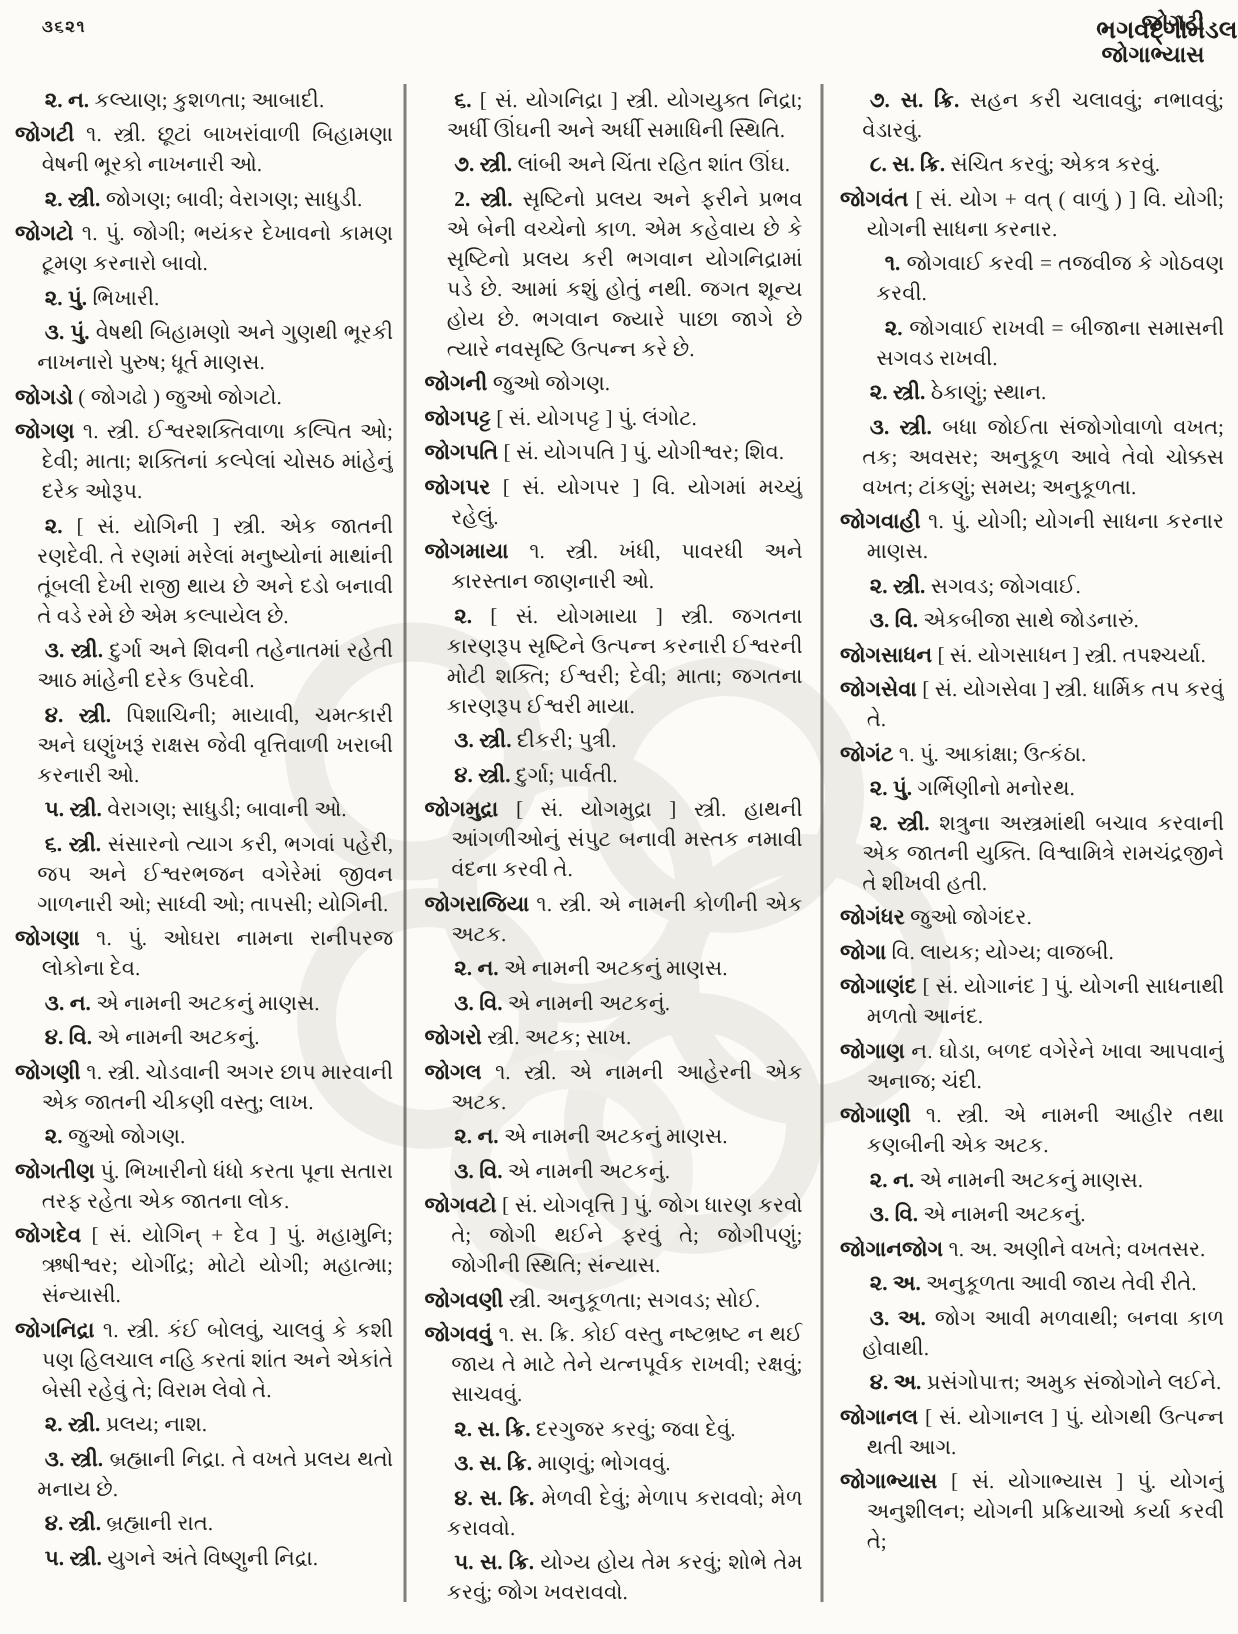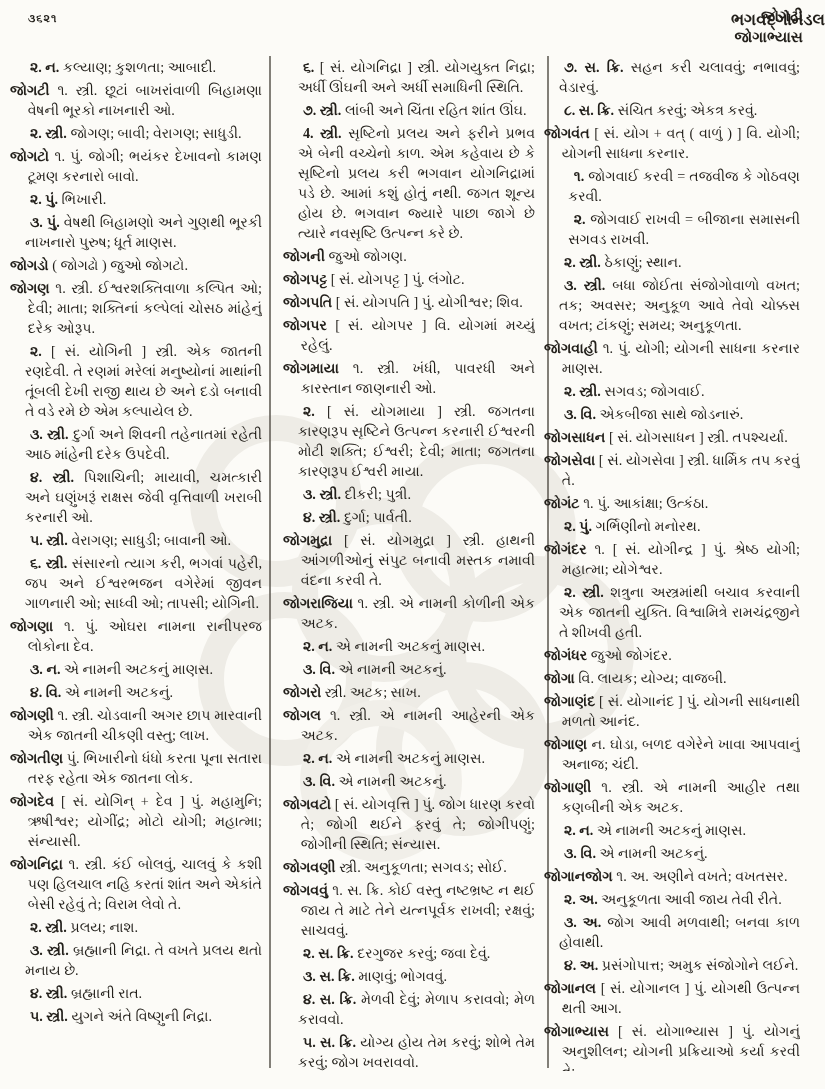--- a/index.html
+++ b/index.html
@@ -28,21 +28,21 @@
   .r3 { left:198px; top:592px; width:122px; height:122px; }
   .r4 { left:392px; top:438px; width:132px; height:132px; }
   .r5 { left:440px; top:556px; width:142px; height:142px; }
   .r6 { left:376px; top:662px; width:122px; height:122px; }
   .r7 { left:300px; top:700px; width:110px; height:110px; border-color:#f1efe9; }
 
   
   .col { position:absolute; top:57px; height:1014px; overflow:hidden; text-align:justify; z-index:1; }
   #col-1 { left:10px;  width:252px; }
   #col-2 { left:283px; width:252px; }
-  #col-3 { left:544px; width:256px; }
+  #col-3 { left:560px; width:256px; }
 
   .para  { font-size:14.2px; line-height:20px; margin:0 0 3px 0; }
   .entry { padding-left:1.25em; text-indent:-1.25em; }
   .sense { padding-left:1.05em; text-indent:0.35em; }
   .idiom { padding-left:1.7em;  text-indent:0.4em;font-family:Liberation Serif, serif; }
   .hw    { font-weight:bold; }
 </style>
 </head>
 <body style="background: rgb(252, 251, 247); color: rgb(34, 31, 26);">
 
@@ -79,32 +79,33 @@
       <div class="para entry"><span class="hw">જોગણ</span> <span>૧. સ્ત્રી. ઈશ્વરશક્તિવાળા કલ્પિત ઓ; દેવી; માતા; શક્તિનાં કલ્પેલાં ચોસઠ માંહેનું દરેક ઓરૂપ.</span></div>
       <div class="para sense"><span class="hw">૨.</span> <span>[ સં. યોગિની ] સ્ત્રી. એક જાતની રણદેવી. તે રણમાં મરેલાં મનુષ્યોનાં માથાંની તૂંબલી દેખી રાજી થાય છે અને દડો બનાવી તે વડે રમે છે એમ કલ્પાયેલ છે.</span></div>
       <div class="para sense"><span class="hw">૩. સ્ત્રી.</span> <span>દુર્ગા અને શિવની તહેનાતમાં રહેતી આઠ માંહેની દરેક ઉપદેવી.</span></div>
       <div class="para sense"><span class="hw">૪. સ્ત્રી.</span> <span>પિશાચિની; માયાવી, ચમત્કારી અને ઘણુંખરૂં રાક્ષસ જેવી વૃત્તિવાળી ખરાબી કરનારી ઓ.</span></div>
       <div class="para sense"><span class="hw">૫. સ્ત્રી.</span> <span>વેરાગણ; સાધુડી; બાવાની ઓ.</span></div>
       <div class="para sense"><span class="hw">૬. સ્ત્રી.</span> <span>સંસારનો ત્યાગ કરી, ભગવાં પહેરી, જપ અને ઈશ્વરભજન વગેરેમાં જીવન ગાળનારી ઓ; સાધ્વી ઓ; તાપસી; યોગિની.</span></div>
       <div class="para entry"><span class="hw">જોગણા</span> <span>૧. પું. ઓઘરા નામના રાનીપરજ લોકોના દેવ.</span></div>
       <div class="para sense"><span class="hw">૩. ન.</span> <span>એ નામની અટકનું માણસ.</span></div>
       <div class="para sense"><span class="hw">૪. વિ.</span> <span>એ નામની અટકનું.</span></div>
       <div class="para entry"><span class="hw">જોગણી</span> <span>૧. સ્ત્રી. ચોડવાની અગર છાપ મારવાની એક જાતની ચીકણી વસ્તુ; લાખ.</span></div>
+      <div class="para sense"><span class="hw">૨.</span> <span>જુઓ જોગણ.</span></div>
       <div class="para entry"><span class="hw">જોગતીણ</span> <span>પું. ભિખારીનો ધંધો કરતા પૂના સતારા તરફ રહેતા એક જાતના લોક.</span></div>
       <div class="para entry"><span class="hw">જોગદેવ</span> <span>[ સં. યોગિન્ + દેવ ] પું. મહામુનિ; ઋષીશ્વર; યોગીંદ્ર; મોટો યોગી; મહાત્મા; સંન્યાસી.</span></div>
       <div class="para entry"><span class="hw">જોગનિદ્રા</span> <span>૧. સ્ત્રી. કંઈ બોલવું, ચાલવું કે કશી પણ હિલચાલ નહિ કરતાં શાંત અને એકાંતે બેસી રહેવું તે; વિરામ લેવો તે.</span></div>
       <div class="para sense"><span class="hw">૨. સ્ત્રી.</span> <span>પ્રલય; નાશ.</span></div>
       <div class="para sense"><span class="hw">૩. સ્ત્રી.</span> <span>બ્રહ્માની નિદ્રા. તે વખતે પ્રલય થતો મનાય છે.</span></div>
       <div class="para sense"><span class="hw">૪. સ્ત્રી.</span> <span>બ્રહ્માની રાત.</span></div>
       <div class="para sense"><span class="hw">૫. સ્ત્રી.</span> <span>યુગને અંતે વિષ્ણુની નિદ્રા.</span></div>
     </div>
   <div class="col" id="col-2">
       <div class="para sense"><span class="hw">૬.</span> <span>[ સં. યોગનિદ્રા ] સ્ત્રી. યોગયુક્ત નિદ્રા; અર્ધી ઊંઘની અને અર્ધી સમાધિની સ્થિતિ.</span></div>
       <div class="para sense"><span class="hw">૭. સ્ત્રી.</span> <span>લાંબી અને ચિંતા રહિત શાંત ઊંઘ.</span></div>
-      <div class="para sense"><span class="hw">4. સ્ત્રી.</span> <span>સૃષ્ટિનો પ્રલય અને ફરીને પ્રભવ એ બેની વચ્ચેનો કાળ. એમ કહેવાય છે કે સૃષ્ટિનો પ્રલય કરી ભગવાન યોગનિદ્રામાં પડે છે. આમાં કશું હોતું નથી. જગત શૂન્ય હોય છે. ભગવાન જ્યારે પાછા જાગે છે ત્યારે નવસૃષ્ટિ ઉત્પન્ન કરે છે.</span></div>
+      <div class="para sense"><span class="hw">2. સ્ત્રી.</span> <span>સૃષ્ટિનો પ્રલય અને ફરીને પ્રભવ એ બેની વચ્ચેનો કાળ. એમ કહેવાય છે કે સૃષ્ટિનો પ્રલય કરી ભગવાન યોગનિદ્રામાં પડે છે. આમાં કશું હોતું નથી. જગત શૂન્ય હોય છે. ભગવાન જ્યારે પાછા જાગે છે ત્યારે નવસૃષ્ટિ ઉત્પન્ન કરે છે.</span></div>
       <div class="para entry"><span class="hw">જોગની</span> <span>જુઓ જોગણ.</span></div>
       <div class="para entry"><span class="hw">જોગપટ્ટ</span> <span>[ સં. યોગપટ્ટ ] પું. લંગોટ.</span></div>
       <div class="para entry"><span class="hw">જોગપતિ</span> <span>[ સં. યોગપતિ ] પું. યોગીશ્વર; શિવ.</span></div>
       <div class="para entry"><span class="hw">જોગપર</span> <span>[ સં. યોગપર ] વિ. યોગમાં મચ્યું રહેલું.</span></div>
       <div class="para entry"><span class="hw">જોગમાયા</span> <span>૧. સ્ત્રી. ખંધી, પાવરધી અને કારસ્તાન જાણનારી ઓ.</span></div>
       <div class="para sense"><span class="hw">૨.</span> <span>[ સં. યોગમાયા ] સ્ત્રી. જગતના કારણરૂપ સૃષ્ટિને ઉત્પન્ન કરનારી ઈશ્વરની મોટી શક્તિ; ઈશ્વરી; દેવી; માતા; જગતના કારણરૂપ ઈશ્વરી માયા.</span></div>
       <div class="para sense"><span class="hw">૩. સ્ત્રી.</span> <span>દીકરી; પુત્રી.</span></div>
       <div class="para sense"><span class="hw">૪. સ્ત્રી.</span> <span>દુર્ગા; પાર્વતી.</span></div>
       <div class="para entry"><span class="hw">જોગમુદ્રા</span> <span>[ સં. યોગમુદ્રા ] સ્ત્રી. હાથની આંગળીઓનું સંપુટ બનાવી મસ્તક નમાવી વંદના કરવી તે.</span></div>
       <div class="para entry"><span class="hw">જોગરાજિયા</span> <span>૧. સ્ત્રી. એ નામની કોળીની એક અટક.</span></div>
@@ -130,21 +131,20 @@
       <div class="para idiom"><span class="hw">૨.</span> <span>જોગવાઈ રાખવી = બીજાના સમાસની સગવડ રાખવી.</span></div>
       <div class="para sense"><span class="hw">૨. સ્ત્રી.</span> <span>ઠેકાણું; સ્થાન.</span></div>
       <div class="para sense"><span class="hw">૩. સ્ત્રી.</span> <span>બધા જોઈતા સંજોગોવાળો વખત; તક; અવસર; અનુકૂળ આવે તેવો ચોક્કસ વખત; ટાંકણું; સમય; અનુકૂળતા.</span></div>
       <div class="para entry"><span class="hw">જોગવાહી</span> <span>૧. પું. યોગી; યોગની સાધના કરનાર માણસ.</span></div>
       <div class="para sense"><span class="hw">૨. સ્ત્રી.</span> <span>સગવડ; જોગવાઈ.</span></div>
       <div class="para sense"><span class="hw">૩. વિ.</span> <span>એકબીજા સાથે જોડનારું.</span></div>
       <div class="para entry"><span class="hw">જોગસાધન</span> <span>[ સં. યોગસાધન ] સ્ત્રી. તપશ્ચર્યા.</span></div>
       <div class="para entry"><span class="hw">જોગસેવા</span> <span>[ સં. યોગસેવા ] સ્ત્રી. ધાર્મિક તપ કરવું તે.</span></div>
       <div class="para entry"><span class="hw">જોગંટ</span> <span>૧. પું. આકાંક્ષા; ઉત્કંઠા.</span></div>
       <div class="para sense"><span class="hw">૨. પું.</span> <span>ગર્ભિણીનો મનોરથ.</span></div>
-      <div class="para entry"><span class="hw">જોગંદર</span> <span>૧. [ સં. યોગીન્દ્ર ] પું. શ્રેષ્ઠ યોગી; મહાત્મા; યોગેશ્વર.</span></div>
       <div class="para sense"><span class="hw">૨. સ્ત્રી.</span> <span>શત્રુના અસ્ત્રમાંથી બચાવ કરવાની એક જાતની યુક્તિ. વિશ્વામિત્રે રામચંદ્રજીને તે શીખવી હતી.</span></div>
       <div class="para entry"><span class="hw">જોગંધર</span> <span>જુઓ જોગંદર.</span></div>
       <div class="para entry"><span class="hw">જોગા</span> <span>વિ. લાયક; યોગ્ય; વાજબી.</span></div>
       <div class="para entry"><span class="hw">જોગાણંદ</span> <span>[ સં. યોગાનંદ ] પું. યોગની સાધનાથી મળતો આનંદ.</span></div>
       <div class="para entry"><span class="hw">જોગાણ</span> <span>ન. ઘોડા, બળદ વગેરેને ખાવા આપવાનું અનાજ; ચંદી.</span></div>
       <div class="para entry"><span class="hw">જોગાણી</span> <span>૧. સ્ત્રી. એ નામની આહીર તથા કણબીની એક અટક.</span></div>
       <div class="para sense"><span class="hw">૨. ન.</span> <span>એ નામની અટકનું માણસ.</span></div>
       <div class="para sense"><span class="hw">૩. વિ.</span> <span>એ નામની અટકનું.</span></div>
       <div class="para entry"><span class="hw">જોગાનજોગ</span> <span>૧. અ. અણીને વખતે; વખતસર.</span></div>
       <div class="para sense"><span class="hw">૨. અ.</span> <span>અનુકૂળતા આવી જાય તેવી રીતે.</span></div>

